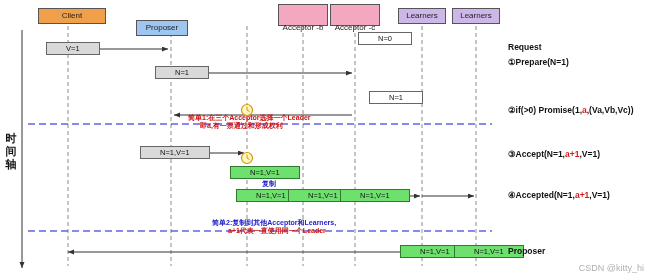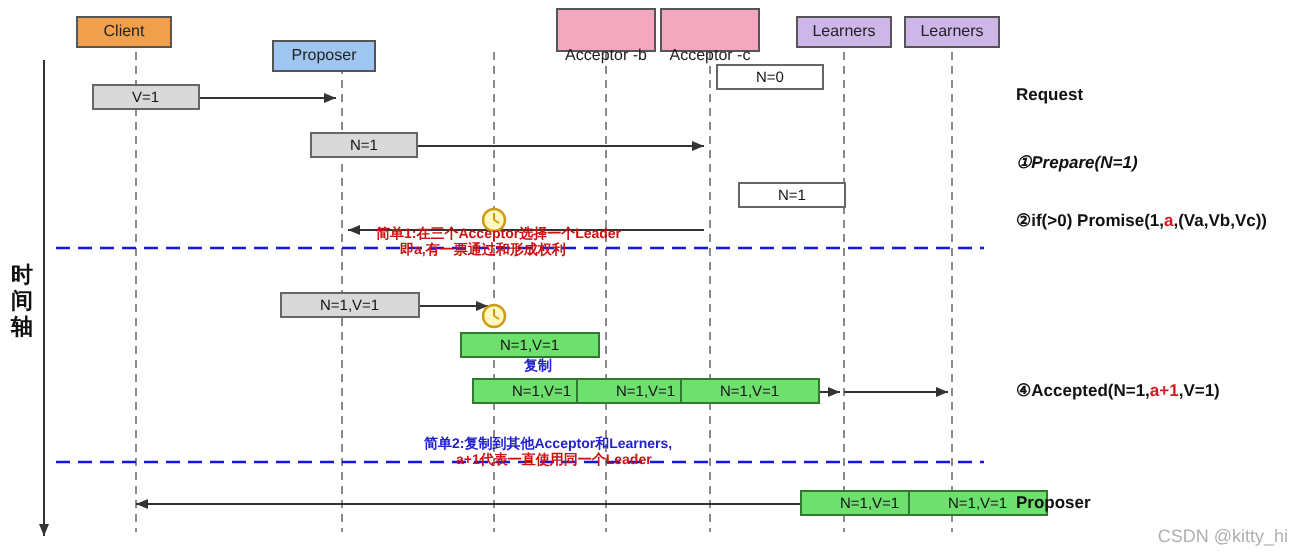--- a/index.html
+++ b/index.html
@@ -134,21 +134,21 @@
       <line x1="247" y1="110" x2="249.5" y2="111.5" stroke="#d09a10" stroke-width="1"></line>
     </g>
 
     <g>
       <circle cx="247" cy="158" r="5.5" fill="#fff6c0" stroke="#d09a10" stroke-width="1.2"></circle>
       <line x1="247" y1="158" x2="247" y2="154.5" stroke="#d09a10" stroke-width="1"></line>
       <line x1="247" y1="158" x2="249.5" y2="159.5" stroke="#d09a10" stroke-width="1"></line>
     </g>
   </svg>
 
-  <div class="head client" style="left:38px;top:8px;width:48px;">Client</div>
+  <div class="head client" style="left:38px;top:8px;width:68px;">Client</div>
   <div class="head proposer" style="left:136px;top:20px;width:52px;">Proposer</div>
   <div class="head acceptor" style="left:278px;top:4px;width:50px;height:22px;line-height:9px;padding-top:18px;">Acceptor
 -b</div>
   <div class="head acceptor" style="left:330px;top:4px;width:50px;height:22px;line-height:9px;padding-top:18px;">Acceptor
 -c</div>
   <div class="head learner" style="left:398px;top:8px;width:48px;">Learners</div>
   <div class="head learner" style="left:452px;top:8px;width:48px;">Learners</div>
 
   <div class="msgbox" style="left:46px;top:42px;">V=1</div>
   <div class="msgbox" style="left:155px;top:66px;">N=1</div>
@@ -160,26 +160,29 @@
   <div class="msgbox green" style="left:288px;top:189px;">N=1,V=1</div>
   <div class="msgbox green" style="left:340px;top:189px;">N=1,V=1</div>
   <div class="msgbox green" style="left:400px;top:245px;">N=1,V=1</div>
   <div class="msgbox green" style="left:454px;top:245px;">N=1,V=1</div>
 
   <div class="axis-label" style="left:4px;top:132px;">
     <span>时间轴</span>
   </div>
 
   <div class="rtext" style="left:508px;top:42px;">Request</div>
-  <div class="rtext" style="left:508px;top:76px;font-style:italic;">①Prepare(N=1)</div>
+  <div class="rtext" style="left:508px;top:57px;">①Prepare(N=1)</div>
 
   <div class="rtext" style="left:508px;top:105px;">
     <span>②if(&gt;0) Promise(1,</span><span class="red">a</span><span>,(Va,Vb,Vc)</span><span>)</span>
   </div>
 
+  <div class="rtext" style="left:508px;top:149px;">
+    <span>③Accept(N=1,</span><span class="red">a+1</span><span>,V=1)</span>
+  </div>
 
   <div class="rtext" style="left:508px;top:190px;">
     <span>④Accepted(N=1,</span><span class="red">a+1</span><span>,V=1)</span>
   </div>
 
   <div class="rtext" style="left:508px;top:246px;">Proposer</div>
 
   <div class="note red" style="left:188px;top:113px;">简单1:在三个Acceptor选择一个Leader</div>
   <div class="note red" style="left:200px;top:121px;">即a,有一票通过和形成权利</div>
   <div class="note" style="left:262px;top:179px;">复制</div>

